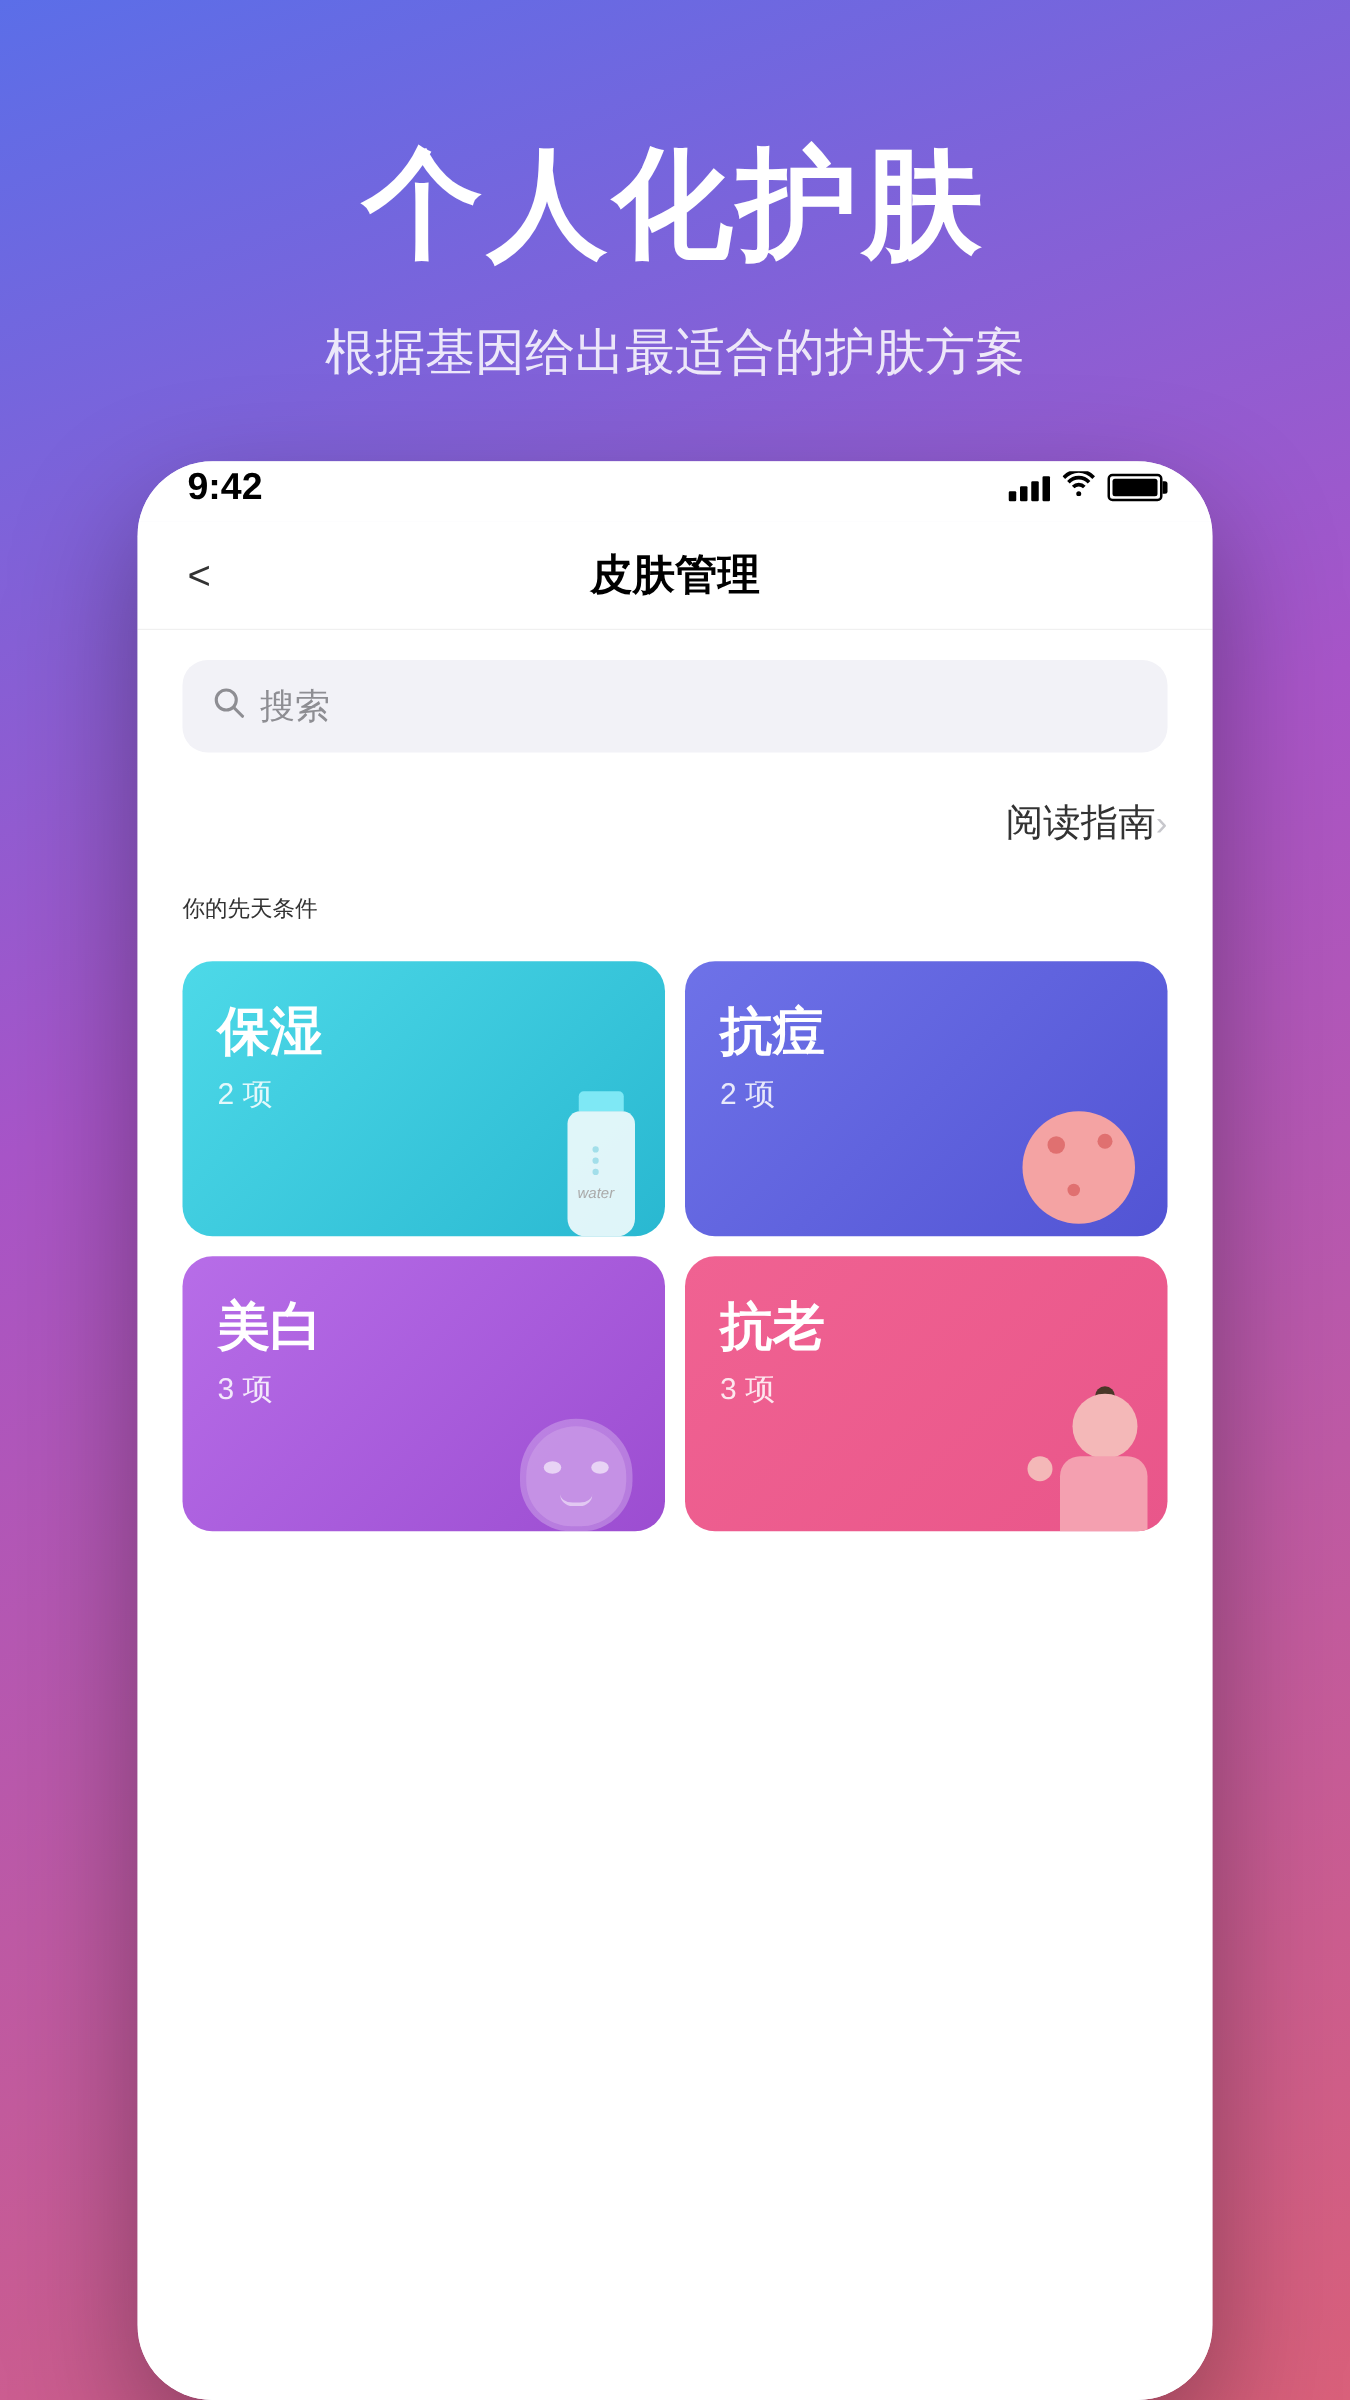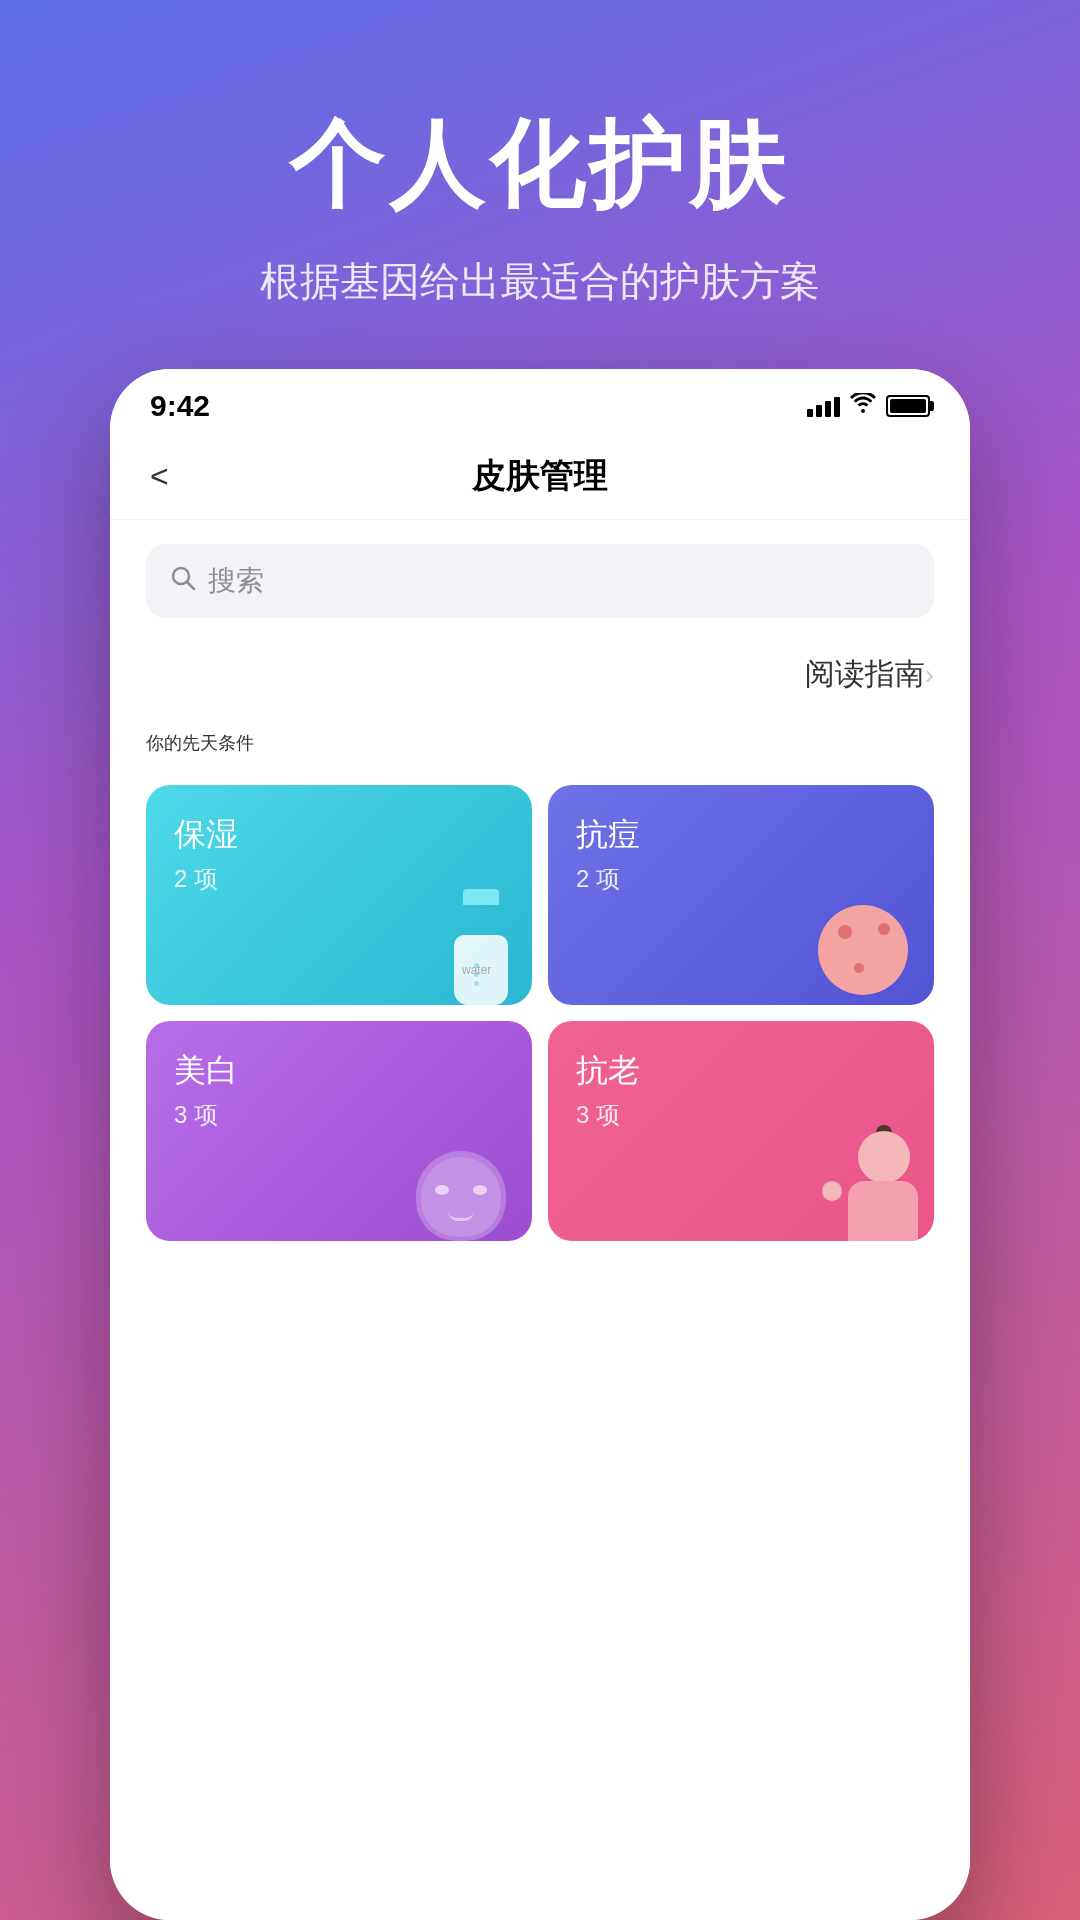--- a/index.html
+++ b/index.html
@@ -48,21 +48,21 @@
       display: flex;
       flex-direction: column;
     }
 
     
     .status-bar {
       background: white;
       display: flex;
       justify-content: space-between;
       align-items: center;
-      padding: 20px 40px 10px;
+      padding: 4px 40px 10px;
       flex-shrink: 0;
     }
 
     .status-time {
       font-size: 30px;
       font-weight: 600;
       color: #000;
     }
 
     .status-icons {
@@ -233,22 +233,22 @@
 
     .card-whitening {
       background: linear-gradient(135deg, #b76de8 0%, #9c4dd1 100%);
     }
 
     .card-antiaging {
       background: linear-gradient(135deg, #f06292 0%, #e9568a 100%);
     }
 
     .card-title {
-      font-size: 32px;
-      font-weight: 400;
+      font-size: 42px;
+      font-weight: 700;
       color: white;
       margin-bottom: 6px;
     }
 
     .card-count {
       font-size: 24px;
       color: rgba(255,255,255,0.85);
     }
 
     
@@ -260,26 +260,27 @@
 
     
     .water-bottle {
       width: 70px;
       height: 120px;
       position: relative;
     }
 
     .bottle-body {
       width: 54px;
-      height: 70px;
+      height: 100px;
       background: rgba(255,255,255,0.85);
       border-radius: 10px 10px 14px 14px;
       position: absolute;
       bottom: 0;
       left: 8px;
+      font-style: italic;
     }
 
     .bottle-cap {
       width: 36px;
       height: 16px;
       background: #7ee8f5;
       border-radius: 4px 4px 0 0;
       position: absolute;
       top: 4px;
       left: 17px;

